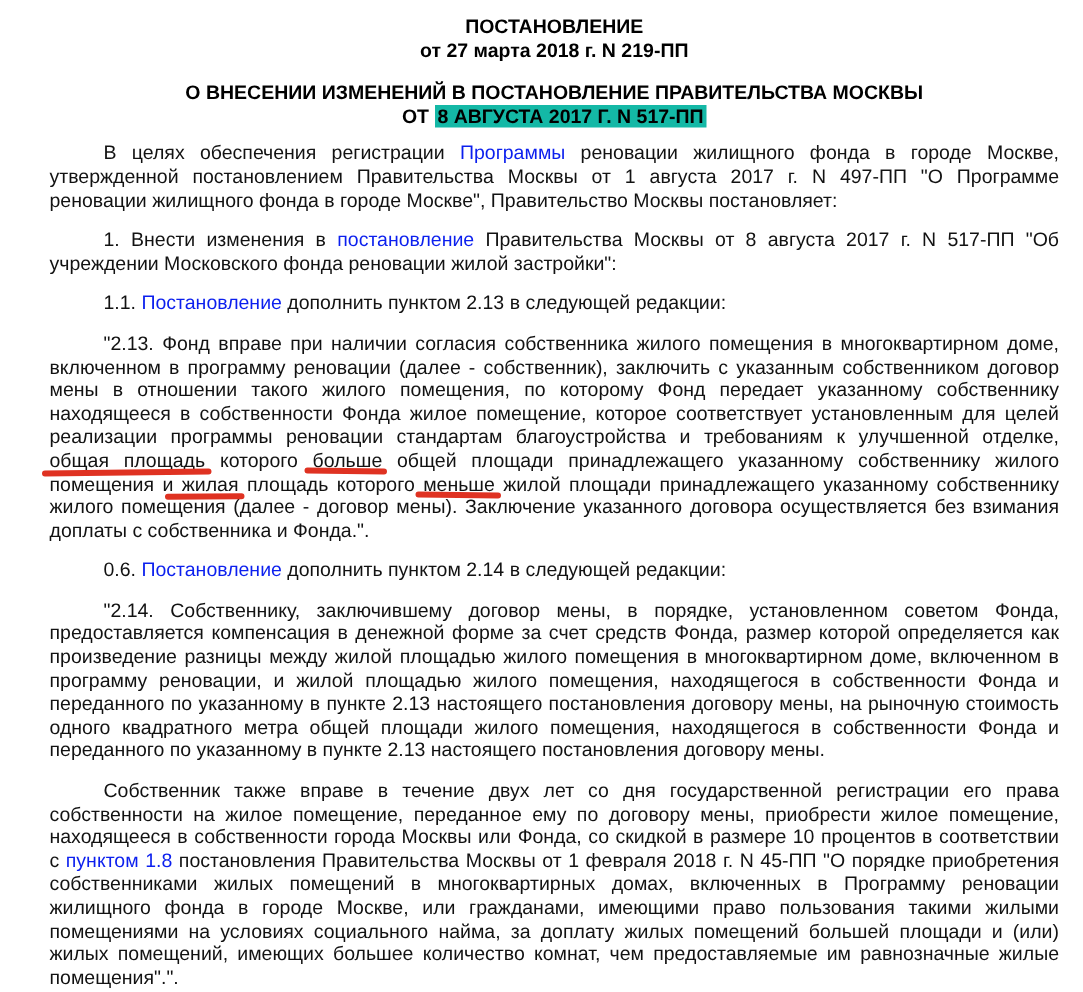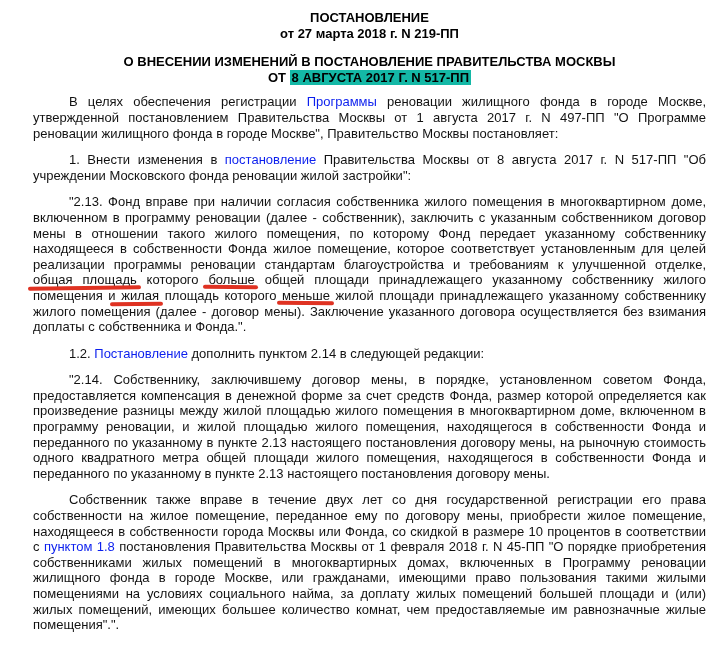--- a/index.html
+++ b/index.html
@@ -67,23 +67,24 @@
     <div class="h-line">О ВНЕСЕНИИ ИЗМЕНЕНИЙ В ПОСТАНОВЛЕНИЕ ПРАВИТЕЛЬСТВА МОСКВЫ</div>
     <div class="h-line"><span>ОТ </span><span class="hl">8 АВГУСТА 2017 Г. N 517-ПП</span></div>
   </header>
 
   <main class="doc-body">
 
     <p><span>В целях обеспечения регистрации </span><a class="doclink">Программы</a><span> реновации жилищного фонда в городе Москве, утвержденной постановлением Правительства Москвы от 1 августа 2017 г. N 497-ПП "О Программе реновации жилищного фонда в городе Москве", Правительство Москвы постановляет:</span></p>
 
     <p><span>1. Внести изменения в </span><a class="doclink">постановление</a><span> Правительства Москвы от 8 августа 2017 г. N 517-ПП "Об учреждении Московского фонда реновации жилой застройки":</span></p>
 
+    <p><span>1.1. </span><a class="doclink">Постановление</a><span> дополнить пунктом 2.13 в следующей редакции:</span></p>
 
     <p><span>"2.13. Фонд вправе при наличии согласия собственника жилого помещения в многоквартирном доме, включенном в программу реновации (далее - собственник), заключить с указанным собственником договор мены в отношении такого жилого помещения, по которому Фонд передает указанному собственнику находящееся в собственности Фонда жилое помещение, которое соответствует установленным для целей реализации программы реновации стандартам благоустройства и требованиям к улучшенной отделке, </span><span class="mk">общая площадь</span><span> которого </span><span class="mk v2">больше</span><span> общей площади принадлежащего указанному собственнику жилого помещения и </span><span class="mk vwide">жилая</span><span> площадь которого </span><span class="mk v2">меньше</span><span> жилой площади принадлежащего указанному собственнику жилого помещения (далее - договор мены). Заключение указанного договора осуществляется без взимания доплаты с собственника и Фонда.".</span></p>
 
-    <p><span>1.2. </span><a class="doclink">Постановление</a><span> дополнить пунктом 2.14 в следующей редакции:</span></p>
+    <p><span>0.6. </span><a class="doclink">Постановление</a><span> дополнить пунктом 2.14 в следующей редакции:</span></p>
 
     <p><span>"2.14. Собственнику, заключившему договор мены, в порядке, установленном советом Фонда, предоставляется компенсация в денежной форме за счет средств Фонда, размер которой определяется как произведение разницы между жилой площадью жилого помещения в многоквартирном доме, включенном в программу реновации, и жилой площадью жилого помещения, находящегося в собственности Фонда и переданного по указанному в пункте 2.13 настоящего постановления договору мены, на рыночную стоимость одного квадратного метра общей площади жилого помещения, находящегося в собственности Фонда и переданного по указанному в пункте 2.13 настоящего постановления договору мены.</span></p>
 
     <p><span>Собственник также вправе в течение двух лет со дня государственной регистрации его права собственности на жилое помещение, переданное ему по договору мены, приобрести жилое помещение, находящееся в собственности города Москвы или Фонда, со скидкой в размере 10 процентов в соответствии с </span><a class="doclink">пунктом 1.8</a><span> постановления Правительства Москвы от 1 февраля 2018 г. N 45-ПП "О порядке приобретения собственниками жилых помещений в многоквартирных домах, включенных в Программу реновации жилищного фонда в городе Москве, или гражданами, имеющими право пользования такими жилыми помещениями на условиях социального найма, за доплату жилых помещений большей площади и (или) жилых помещений, имеющих большее количество комнат, чем предоставляемые им равнозначные жилые помещения".".</span></p>
 
   </main>
 </div>
 
 </body></html>

